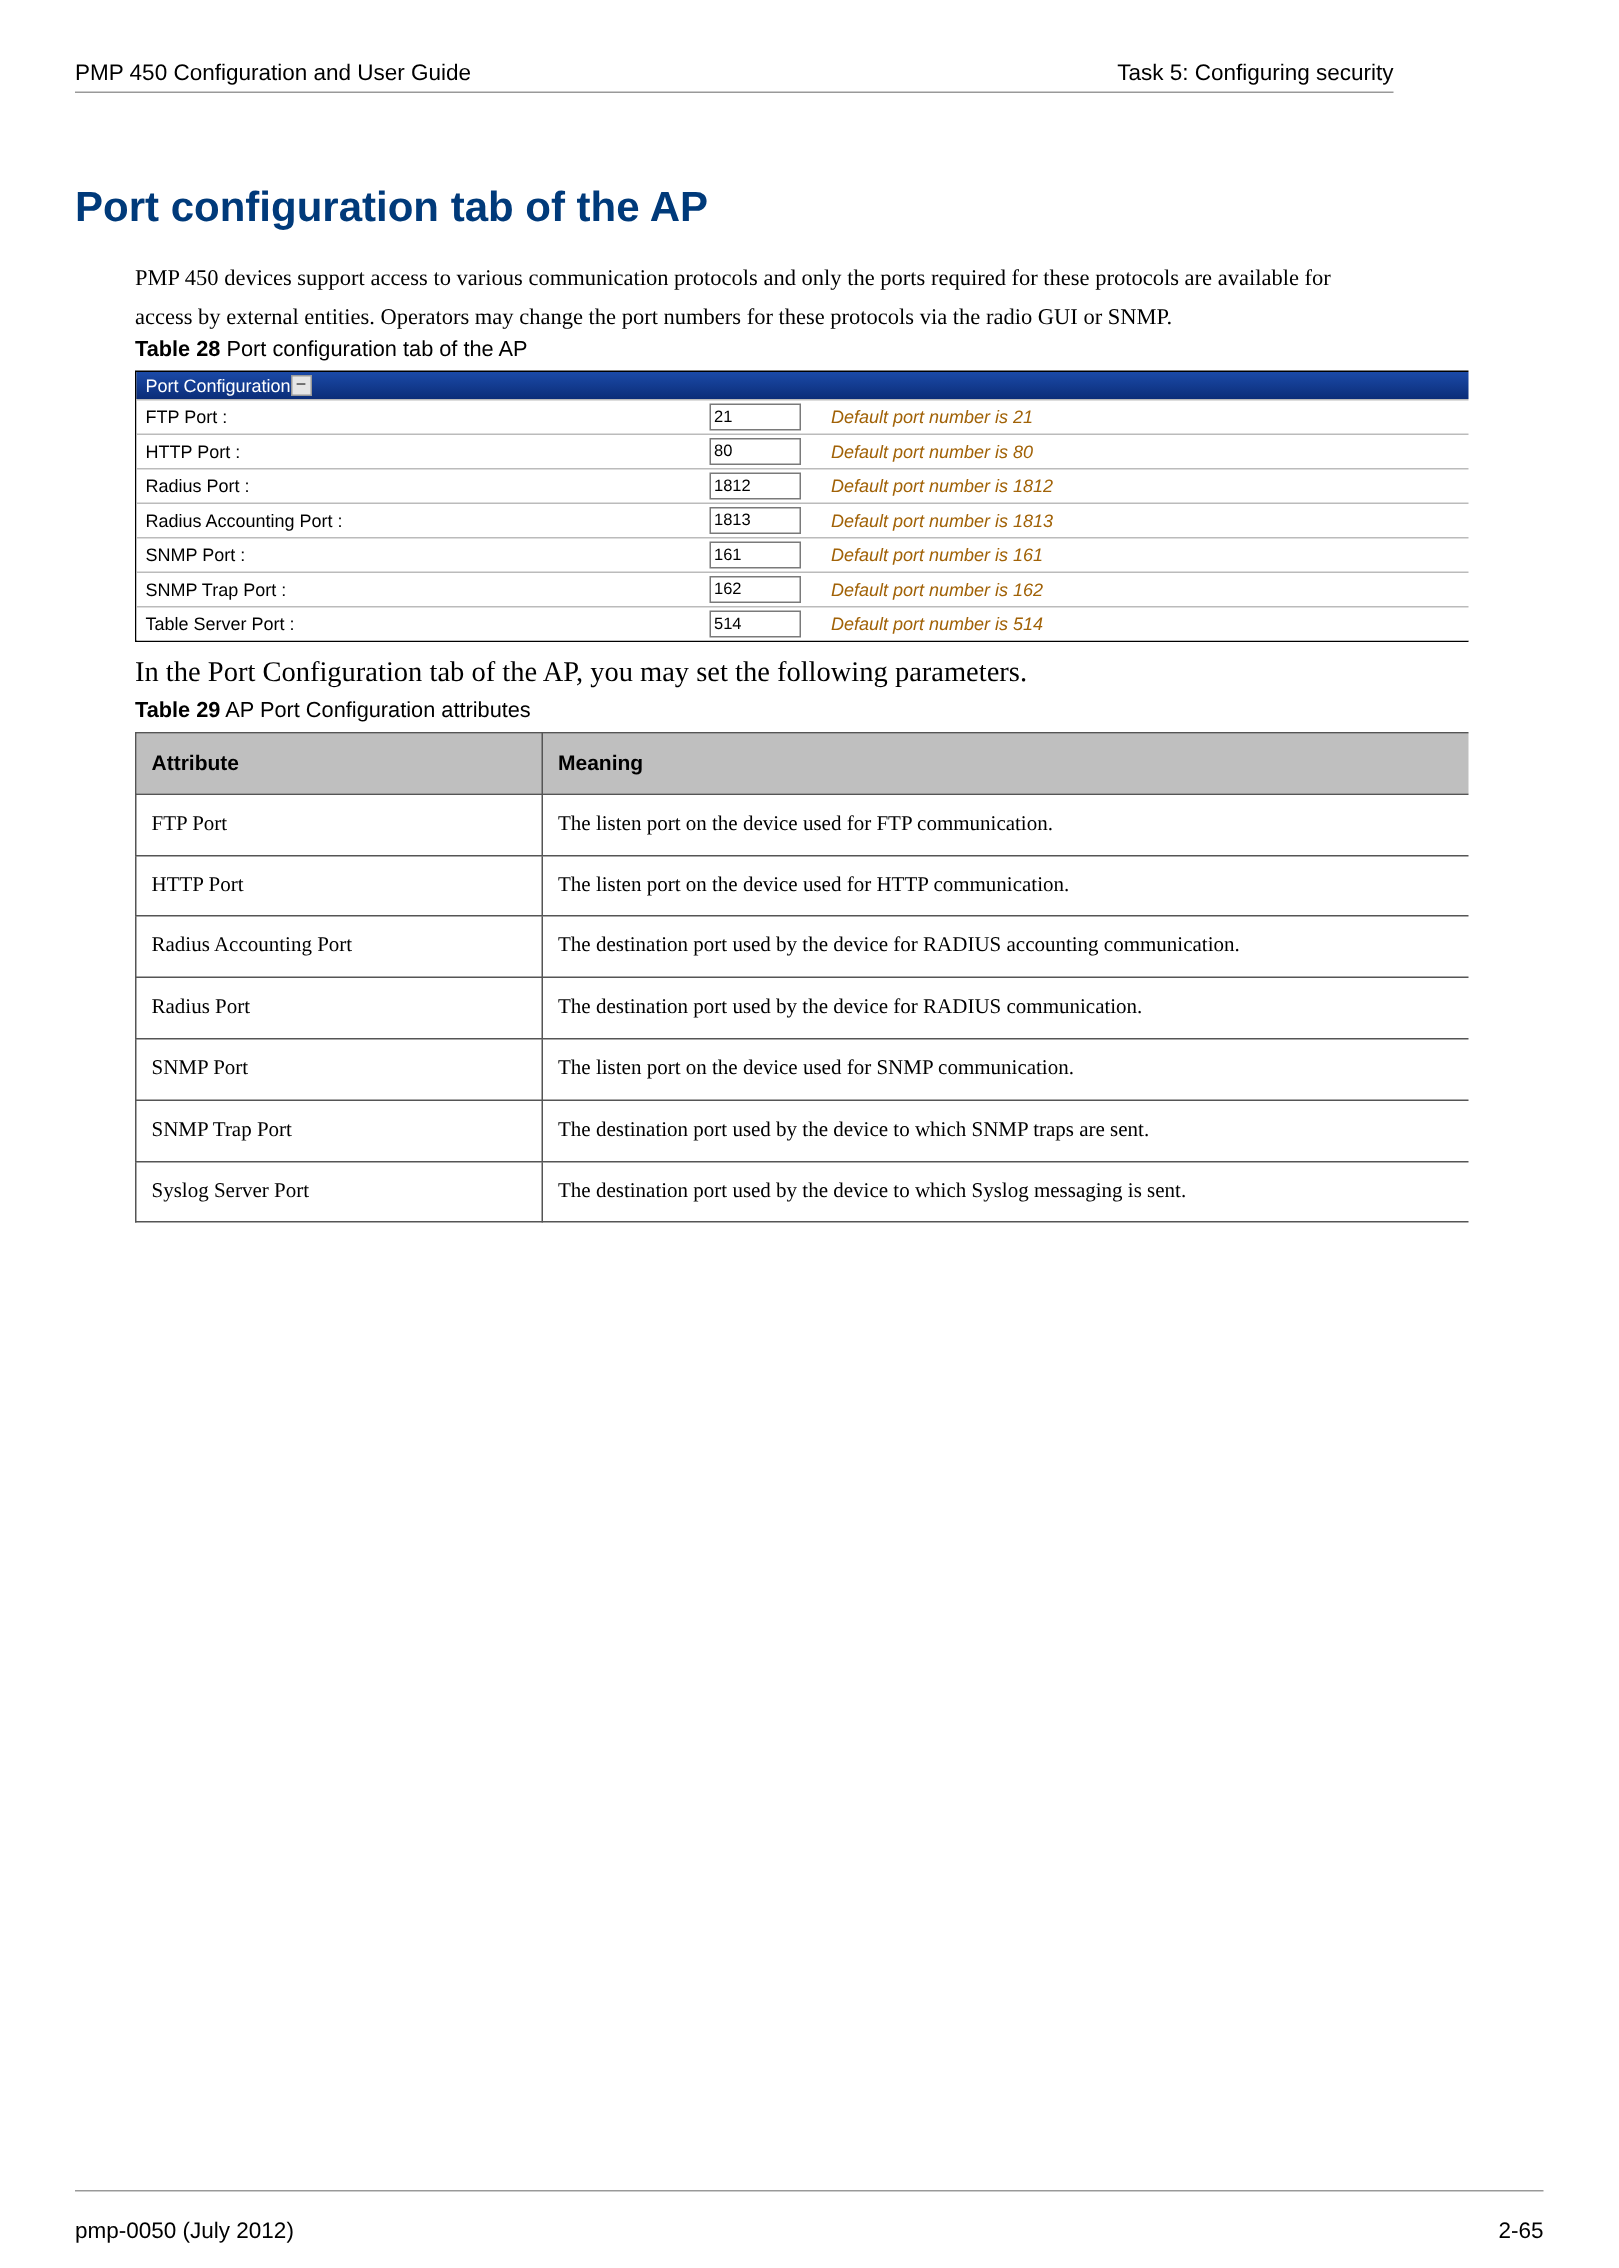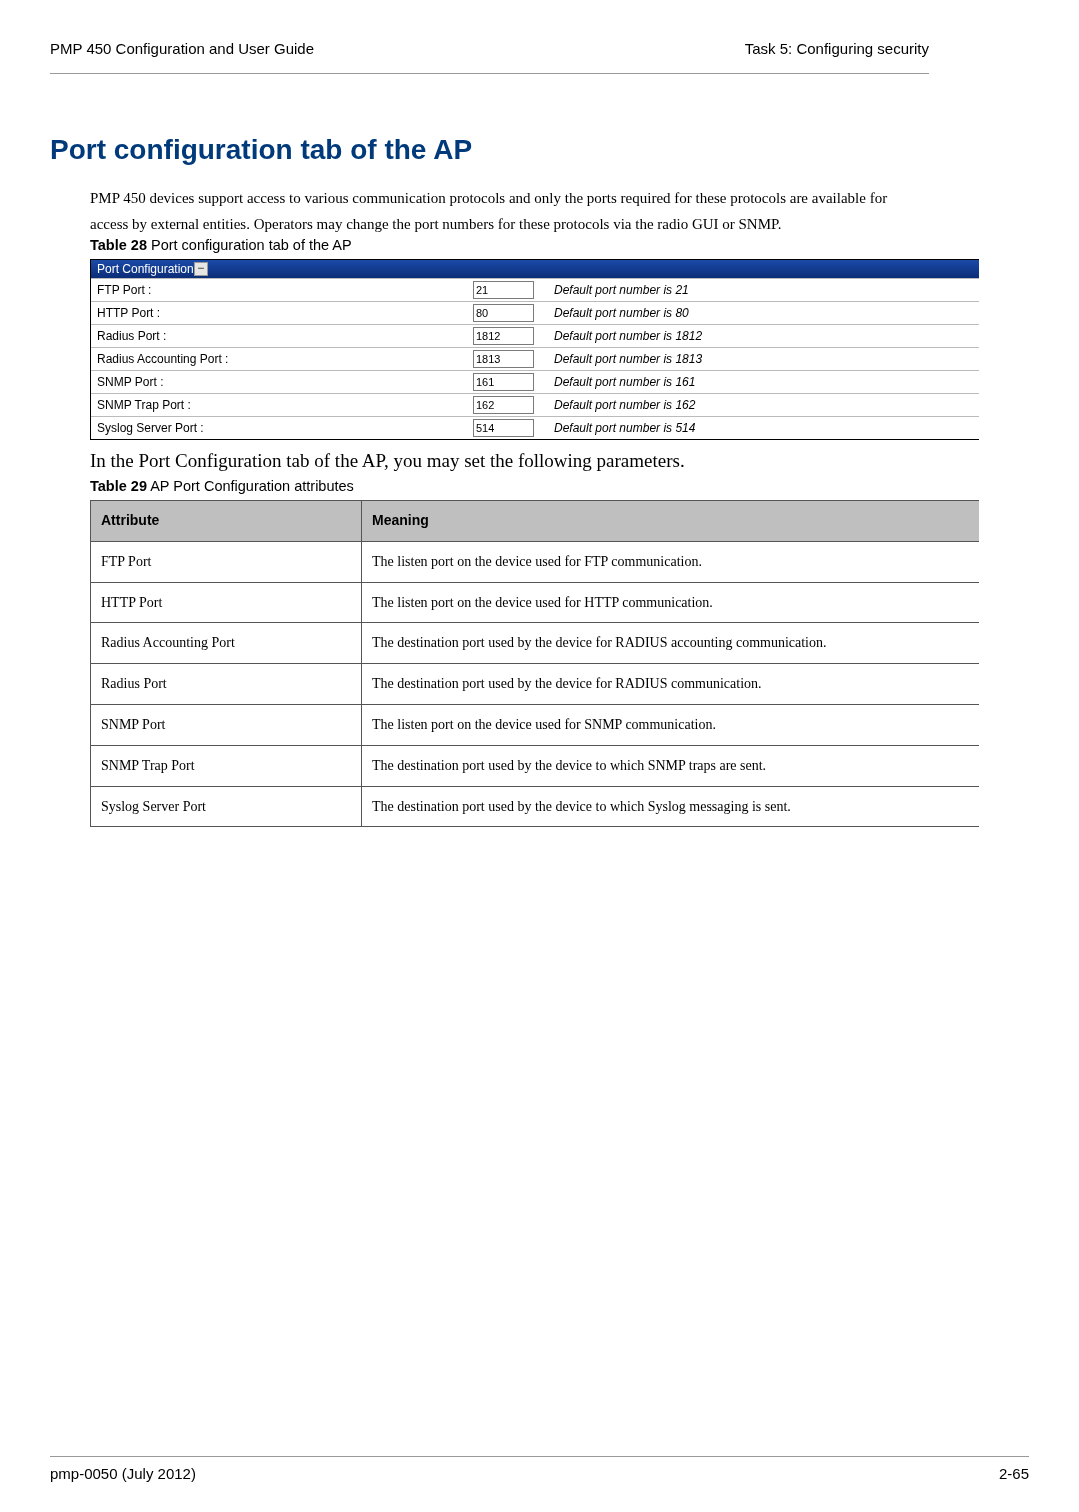--- a/index.html
+++ b/index.html
@@ -9,21 +9,21 @@
     margin: 0;
     padding: 40px 50px;
     width: 979px;
     box-sizing: border-box;
     background: #fff;
   }
   .header {
     display: flex;
     justify-content: space-between;
     border-bottom: 1px solid #999;
-    padding-bottom: 16px;
+    padding-bottom: 4px;
     font-size: 15px;
     margin-bottom: 60px;
   }
   .title {
     font-family: Arial, sans-serif;
     color: #003a7a;
     font-size: 28px;
     font-weight: bold;
     margin-bottom: 20px;
   }
@@ -89,21 +89,21 @@
     width: 55px;
     font-size: 11px;
     height: 16px;
     border: 1px solid #7a7a7a;
     padding: 0 2px;
     margin: 2px 0;
   }
   .port-hint {
     font-style: italic;
     padding-left: 20px;
-    color: #000000;
+    color: #a16207;
   }
   
   .attr-table {
     border-collapse: collapse;
     margin-left: 40px;
     width: 940px;
     font-family: Georgia, serif;
     font-size: 14px;
   }
   .attr-table th, .attr-table td {
@@ -115,27 +115,27 @@
   }
   .attr-table th {
     background: #bfbfbf;
     font-family: Verdana, Arial, sans-serif;
     font-weight: bold;
     font-size: 14px;
   }
   .attr-col { width: 250px; }
   .footer {
     position: fixed;
-    bottom: 30px;
+    bottom: 16px;
     left: 50px;
     right: 50px;
     display: flex;
     justify-content: space-between;
     border-top: 1px solid #999;
-    padding-top: 8px;
+    padding-top: 18px;
     font-size: 15px;
     width: 979px;
     box-sizing: border-box;
   }
 </style>
 </head>
 <body>
 
 <div class="header">
   <span>PMP 450 Configuration and User Guide</span>
@@ -179,21 +179,21 @@
     <span class="port-label">SNMP Port :</span>
     <input class="port-input" value="161" style="">
     <span class="port-hint">Default port number is 161</span>
   </div>
   <div class="port-row">
     <span class="port-label">SNMP Trap Port :</span>
     <input class="port-input" value="162" style="">
     <span class="port-hint">Default port number is 162</span>
   </div>
   <div class="port-row">
-    <span class="port-label">Syslog Server Port :</span>
+    <span class="port-label">Table Server Port :</span>
     <input class="port-input" value="514" style="">
     <span class="port-hint">Default port number is 514</span>
   </div>
 </div>
 
 <div class="subtext">In the Port Configuration tab of the AP, you may set the following parameters.</div>
 
 <div class="table-label">
   <b>Table 29</b><span>  AP Port Configuration attributes</span>
 </div>

